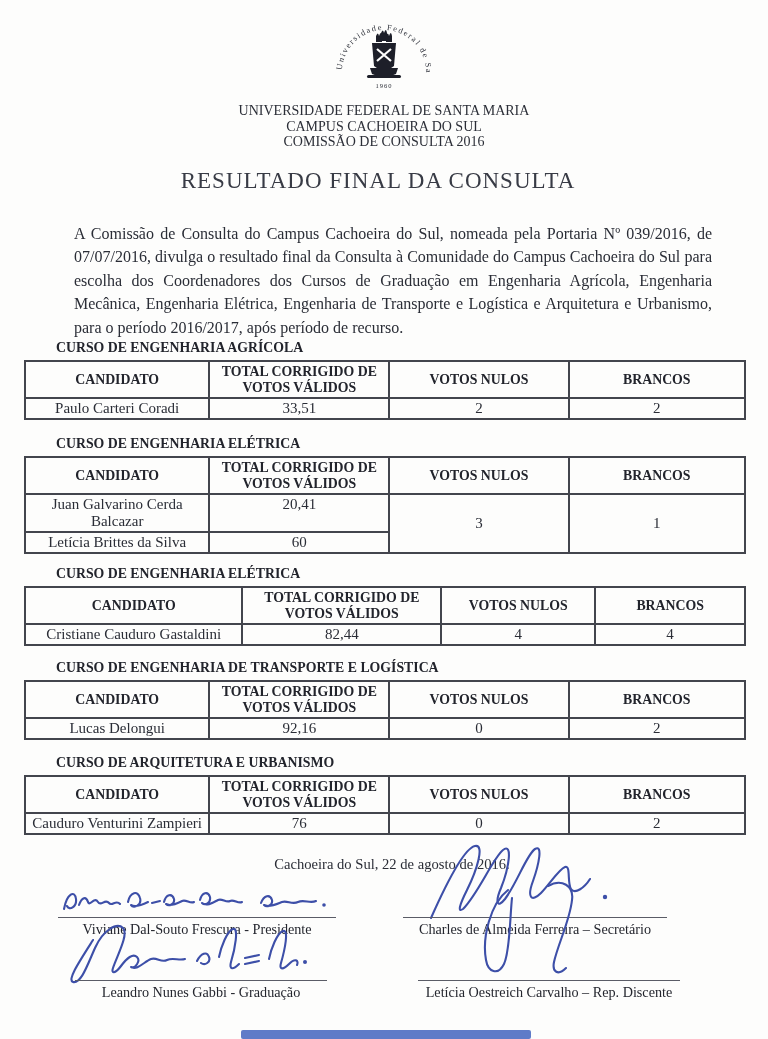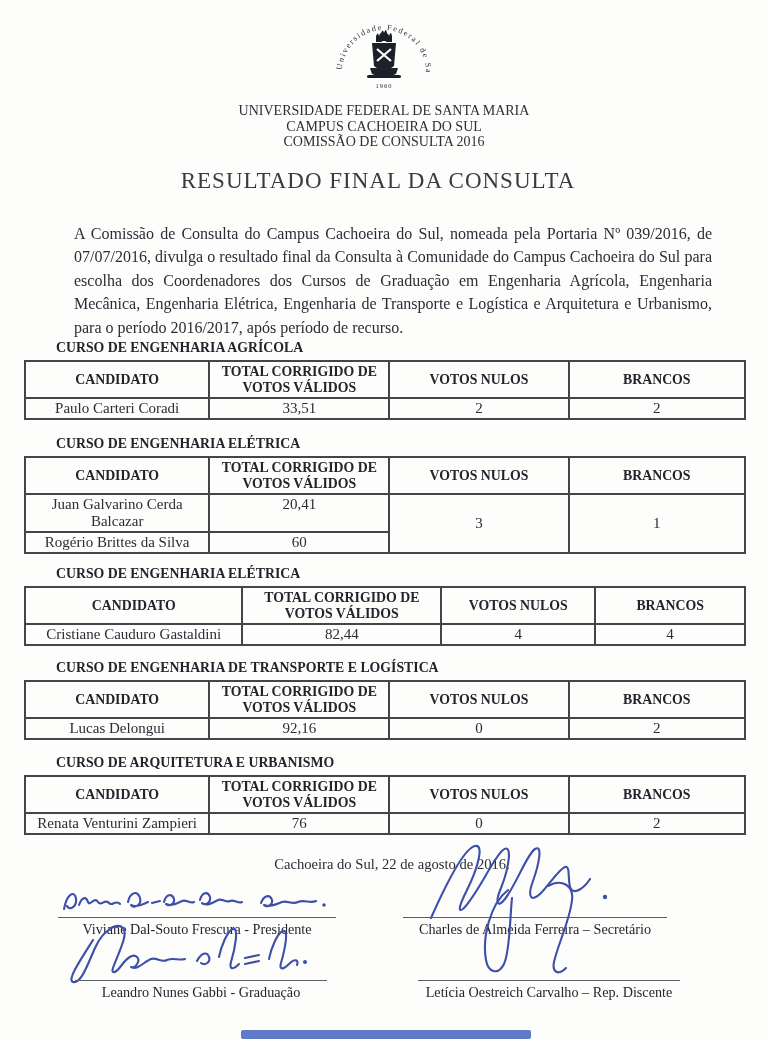--- a/index.html
+++ b/index.html
@@ -121,21 +121,21 @@
         <th>VOTOS NULOS</th>
         <th>BRANCOS</th>
       </tr>
       <tr>
         <td style="height:36px">Juan Galvarino Cerda Balcazar</td>
         <td style="vertical-align:top">20,41</td>
         <td rowspan="2">3</td>
         <td rowspan="2">1</td>
       </tr>
       <tr>
-        <td>Rogério Brittes da Silva</td>
+        <td>Letícia Brittes da Silva</td>
         <td>60</td>
       </tr>
     </tbody>
       </table>
   </div>
 
   <div class="section" style="top:566px">
     <div class="sec-heading">CURSO DE ENGENHARIA ELÉTRICA</div>
     <table class="res">
       <colgroup>
@@ -197,21 +197,21 @@
           <col style="width:24.5%">
         </colgroup>
       <tbody>
           <tr>
         <th>CANDIDATO</th>
         <th>TOTAL CORRIGIDO DE VOTOS VÁLIDOS</th>
         <th>VOTOS NULOS</th>
         <th>BRANCOS</th>
       </tr>
       <tr>
-        <td>Renata Venturini Zampieri</td>
+        <td>Cauduro Venturini Zampieri</td>
         <td>76</td>
         <td>0</td>
         <td>2</td>
       </tr>
     </tbody>
       </table>
   </div>
 
   <div class="date-line">Cachoeira do Sul, 22 de agosto de 2016.</div>
 

